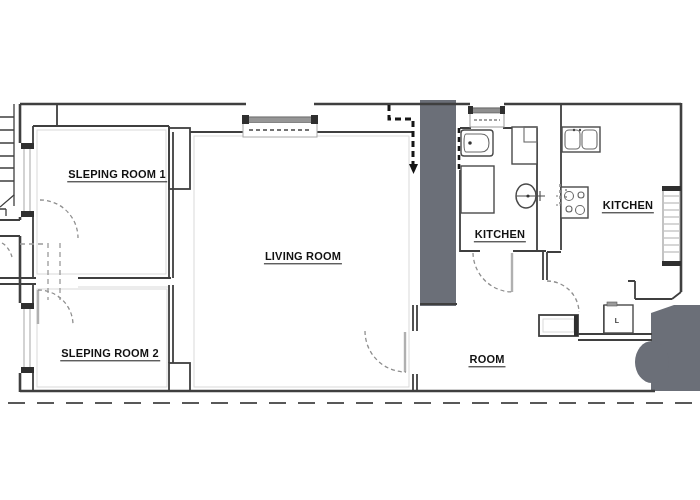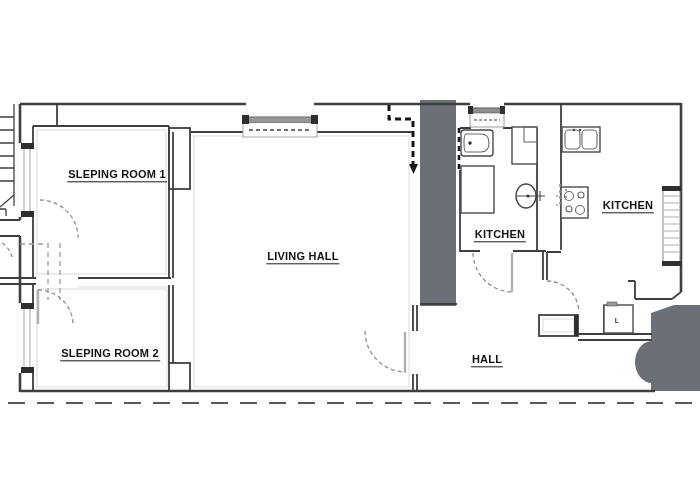--- a/index.html
+++ b/index.html
@@ -186,19 +186,19 @@
     <rect x="607" y="302" width="10" height="4" fill="#9a9a9a" stroke="#555" stroke-width="0.6"></rect>
   </g>
 
   <g>
     <path class="prop" d="M8,403 H700"></path>
   </g>
 </svg>
 
 <div class="room-label" style="left:117px;top:176px;">SLEPING ROOM 1</div>
 <div class="room-label" style="left:110px;top:355px;">SLEPING ROOM 2</div>
-<div class="room-label" style="left:303px;top:258px;">LIVING HALL</div>
+<div class="room-label" style="left:303px;top:258px;">LIVING ROOM</div>
 <div class="room-label" style="left:500px;top:236px;">KITCHEN</div>
 <div class="room-label" style="left:628px;top:191px;margin-top:16px;">KITCHEN</div>
-<div class="room-label" style="left:487px;top:361px;">HALL</div>
+<div class="room-label" style="left:487px;top:361px;">ROOM</div>
 <div class="tiny-label" style="left:617px;top:320px;">L</div>
 
 </div>
 
 </body></html>

